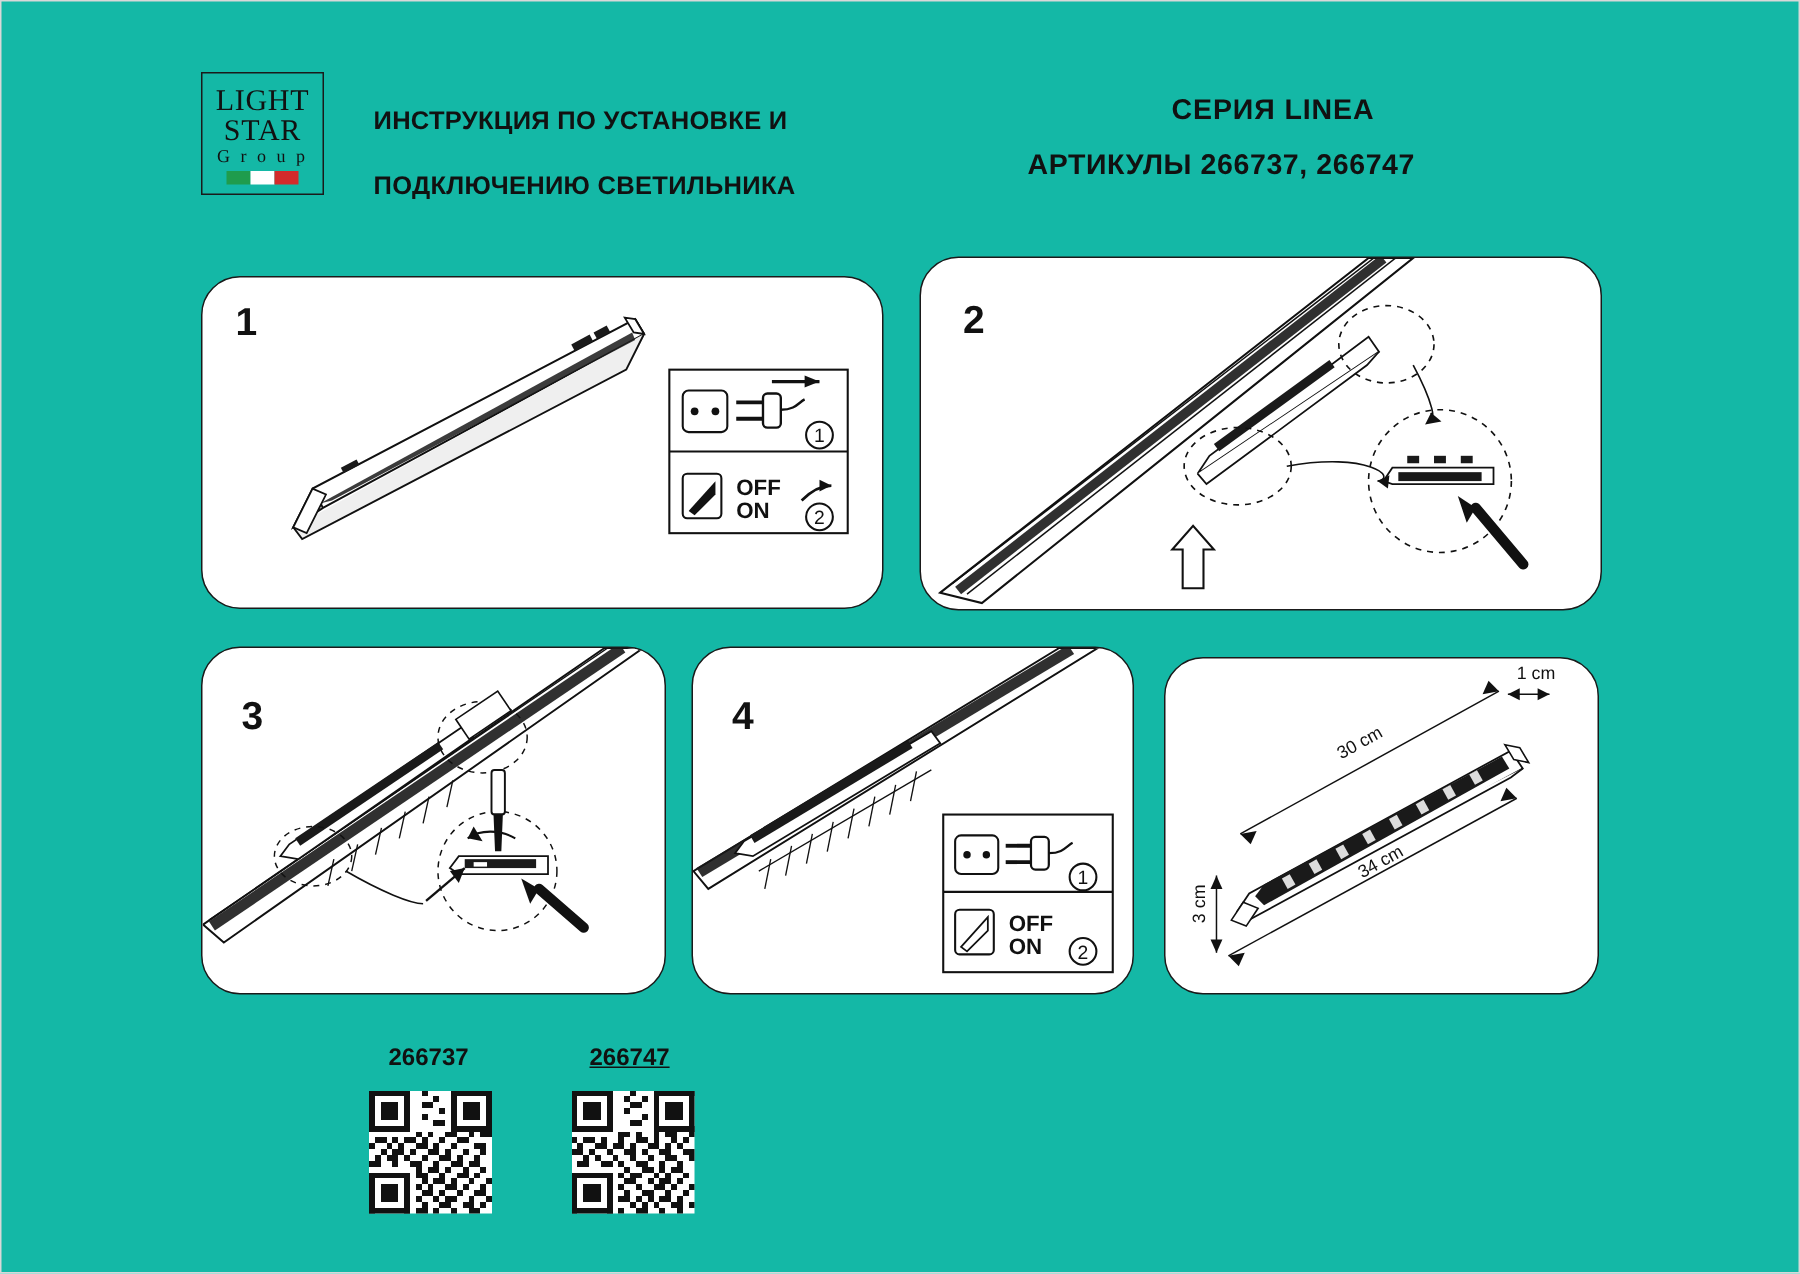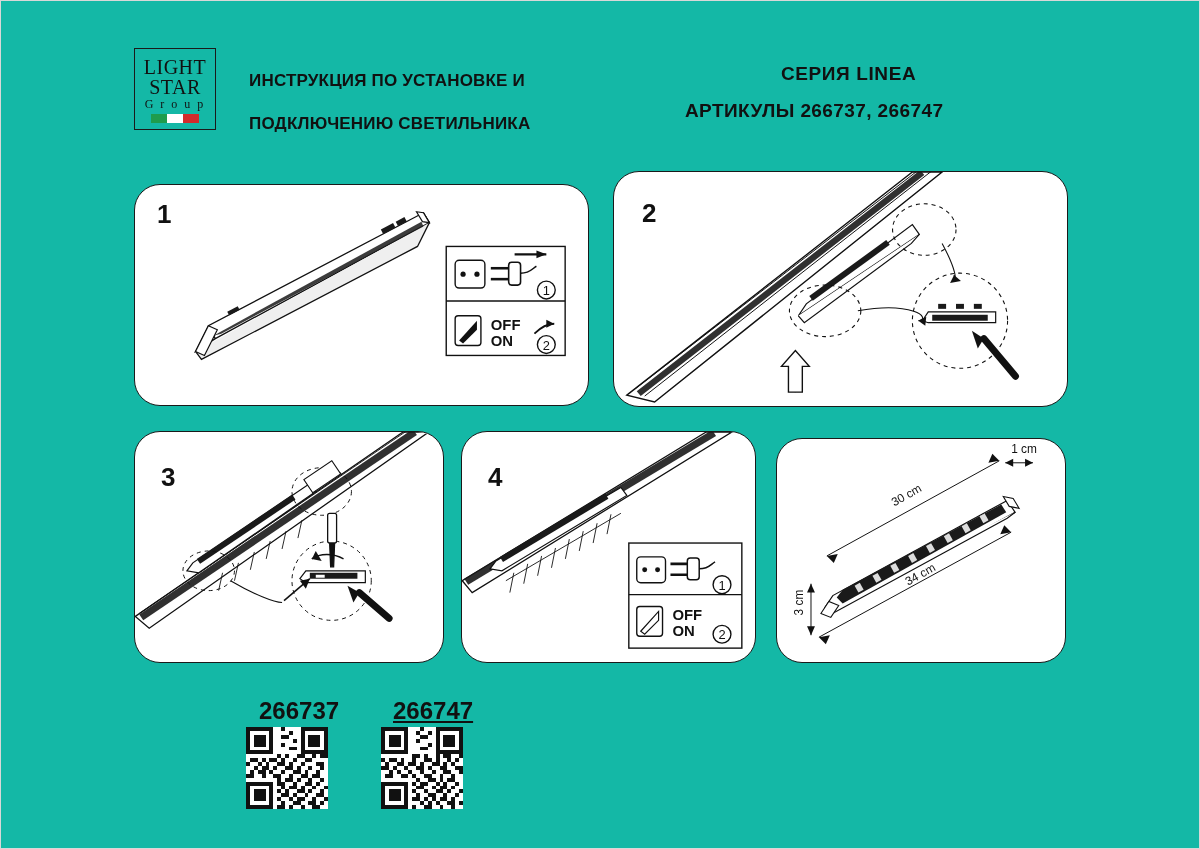--- a/index.html
+++ b/index.html
@@ -112,21 +112,21 @@
   .p2 { left: 612px; top: 170px; width: 455px; height: 236px; }
   .p3 { left: 133px; top: 430px; width: 310px; height: 232px; }
   .p4 { left: 460px; top: 430px; width: 295px; height: 232px; }
   .p5 { left: 775px; top: 437px; width: 290px; height: 225px; }
 
   svg.art { position: absolute; left: 0; top: 0; width: 100%; height: 100%; display:block; }
 
   
   .code-label {
     position: absolute;
-    font-size: 24px;
+    font-size: 16px;
     font-weight: bold;
     color: #111;
   }
   .qr-wrap { position: absolute; }
 </style>
 </head>
 <body>
 
 <div class="page">
 

